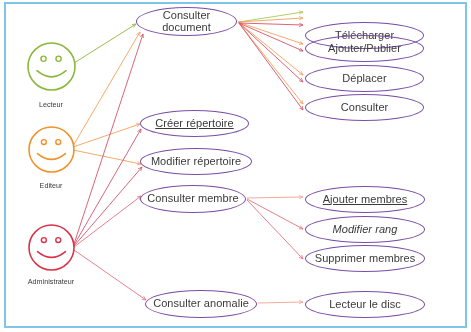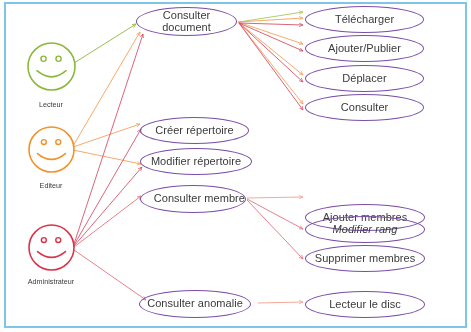--- a/index.html
+++ b/index.html
@@ -156,51 +156,51 @@
       <line x1="247" y1="198" x2="303" y2="197" stroke="#f0a090" stroke-width="0.9" marker-end="url(#arw18)"></line>
       <line x1="247" y1="199" x2="303" y2="229" stroke="#e4737f" stroke-width="0.9" marker-end="url(#arw19)"></line>
       <line x1="247" y1="200" x2="303" y2="259" stroke="#e4737f" stroke-width="0.9" marker-end="url(#arw20)"></line>
       <line x1="258" y1="303" x2="303" y2="302" stroke="#f0a090" stroke-width="0.9" marker-end="url(#arw21)"></line>
     </svg>
 
   <div id="usecase-layer">
       <div class="usecase" style="left: 136px; top: 7px; width: 101px; height: 29px; border-color: rgb(123, 78, 168);">
         <span>Consulter document</span>
       </div>
-      <div class="usecase" style="left: 305px; top: 6px; width: 119px; height: 27px; border-color: rgb(123, 78, 168);">
+      <div class="usecase" style="left: 305px; top: 22px; width: 119px; height: 27px; border-color: rgb(123, 78, 168);">
         <span>Télécharger</span>
       </div>
       <div class="usecase" style="left: 305px; top: 35px; width: 119px; height: 27px; border-color: rgb(123, 78, 168); text-align: center;">
         <span>Ajouter/Publier</span>
       </div>
       <div class="usecase" style="left: 305px; top: 65px; width: 119px; height: 27px; border-color: rgb(123, 78, 168);">
         <span>Déplacer</span>
       </div>
       <div class="usecase" style="left: 305px; top: 94px; width: 119px; height: 27px; border-color: rgb(123, 78, 168);">
         <span>Consulter</span>
       </div>
-      <div class="usecase" style="left: 140px; top: 117px; width: 109px; height: 27px; border-color: rgb(123, 78, 168);">
+      <div class="usecase" style="left: 140px; top: 110px; width: 109px; height: 27px; border-color: rgb(123, 78, 168); text-decoration: underline;">
         <span>Créer répertoire</span>
       </div>
       <div class="usecase" style="left: 140px; top: 148px; width: 112px; height: 27px; border-color: rgb(123, 78, 168);">
         <span>Modifier répertoire</span>
       </div>
-      <div class="usecase" style="left: 140px; top: 185px; width: 106px; height: 28px; border-color: rgb(123, 78, 168); justify-content: flex-end;">
+      <div class="usecase" style="left: 140px; top: 185px; width: 106px; height: 28px; border-color: rgb(123, 78, 168);">
         <span>Consulter membre</span>
       </div>
-      <div class="usecase" style="left: 305px; top: 204px; width: 120px; height: 27px; border-color: rgb(123, 78, 168);">
+      <div class="usecase" style="left: 305px; top: 186px; width: 120px; height: 27px; border-color: rgb(123, 78, 168); text-decoration: underline;">
         <span>Ajouter membres</span>
       </div>
       <div class="usecase" style="left: 305px; top: 216px; width: 120px; height: 27px; border-color: rgb(123, 78, 168); font-style: italic;">
         <span>Modifier rang</span>
       </div>
       <div class="usecase" style="left: 305px; top: 245px; width: 120px; height: 27px; border-color: rgb(123, 78, 168);">
         <span>Supprimer membres</span>
       </div>
-      <div class="usecase" style="left: 139px; top: 290px; width: 112px; height: 28px; border-color: rgb(123, 78, 168);">
+      <div class="usecase" style="left: 145px; top: 290px; width: 112px; height: 28px; border-color: rgb(123, 78, 168);">
         <span>Consulter anomalie</span>
       </div>
       <div class="usecase" style="left: 305px; top: 291px; width: 120px; height: 27px; border-color: rgb(123, 78, 168);">
         <span>Lecteur le disc</span>
       </div>
     </div>
   <div id="actor-layer">
       <div class="actor" style="left: 24.5px; top: 39.5px; width: 53px; height: 53px;"><svg width="53" height="53" viewBox="0 0 53 53">
           <circle cx="26.5" cy="26.5" r="23.5" fill="none" stroke="#8cb83c" stroke-width="1.6"></circle>
           <circle cx="18.509999999999998" cy="18.745" r="2.585" fill="none" stroke="#8cb83c" stroke-width="1.4"></circle>

